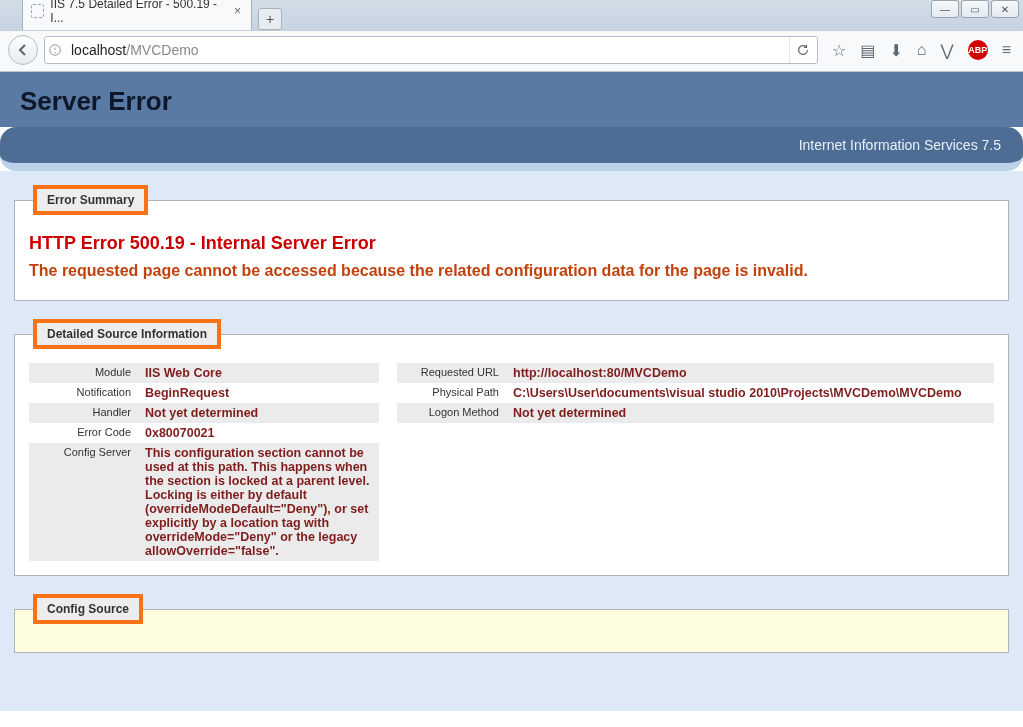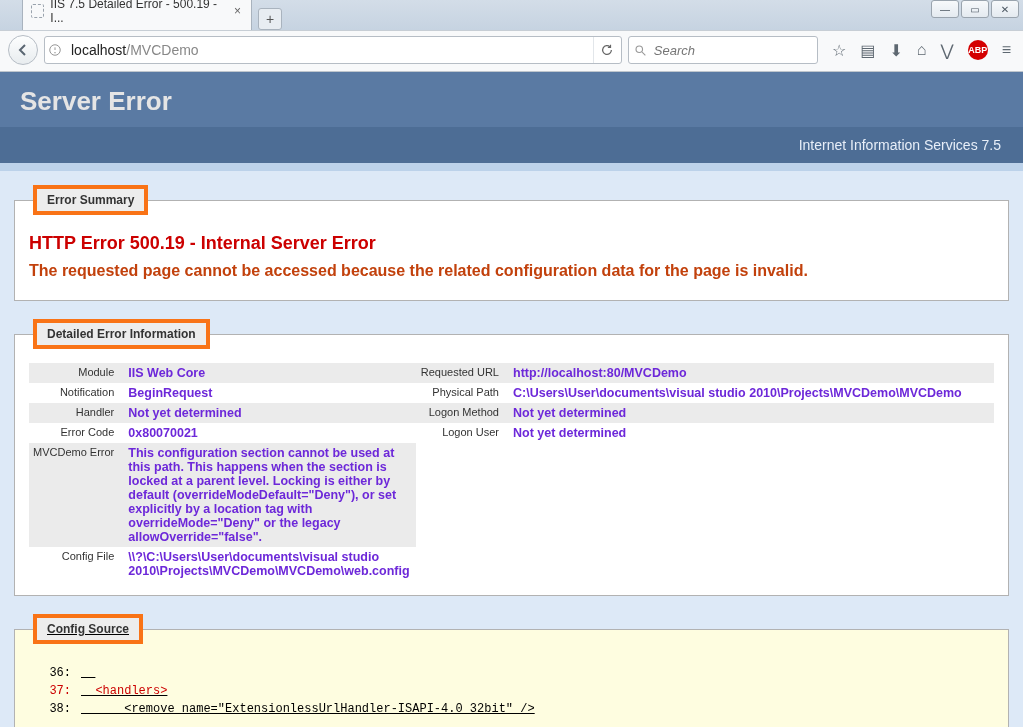--- a/index.html
+++ b/index.html
@@ -129,48 +129,49 @@
   }
 
   
   .viewport {
     height: 661px;
     overflow-y: scroll;
     background: #fff;
   }
   .iis-hdr1 {
     background: #5a7aa3;
-    color: #e5e5e5;
+    color: #0f172a;
     font-family: "trebuchet MS", Verdana, sans-serif;
     font-size: 26px;
     font-weight: bold;
     padding: 14px 20px 10px 20px;
   }
   .iis-hdr2 {
     background: #4d6d95;
     color: #e7eef8;
     text-align: right;
     padding: 10px 22px;
     font-family: "trebuchet MS", Verdana, sans-serif;
     font-size: 14px;
     border-bottom: 8px solid #bcd2ea;
+    border-radius: 16px;
   }
   .page-body {
     background: #dde9f7;
     padding: 14px 14px 40px 14px;
   }
 
   fieldset.section {
     background: #fff;
     border: 1px solid #b2b2b2;
     margin: 0 0 18px 0;
     padding: 14px 14px 14px 14px;
     position: relative;
   }
-  fieldset.section.yellow { background: #fefde0; text-decoration: underline; }
+  fieldset.section.yellow { background: #fefde0; }
   fieldset.section > legend {
     background: #ededed;
     border: 4px solid #f97316;
     padding: 4px 10px;
     font-weight: bold;
     font-size: 12px;
     color: #333;
     margin-left: 4px;
   }
 
@@ -196,21 +197,21 @@
     font-weight: normal;
     color: #333;
     padding: 3px 8px 3px 4px;
     white-space: nowrap;
     vertical-align: top;
     width: 110px;
     font-size: 11px;
   }
   .detail-cols td {
     font-weight: bold;
-    color: #6d28d9;
+    color: #7f1d1d;
     padding: 3px 6px;
     vertical-align: top;
     font-size: 12.5px;
   }
   .detail-cols tr.alt { background: #ebebeb; }
   .col-left { width: 350px; flex: 0 0 350px; }
   .col-right { flex: 1; }
 
   .config-src {
     font-family: Consolas, "Courier New", monospace;
@@ -260,29 +261,20 @@
         <span class="host">localhost</span><span>/MVCDemo</span>
       </span>
       <span class="reload">
         <svg viewBox="0 0 16 16" width="14" height="14">
             <path d="M13 8a5 5 0 1 1-1.5-3.5" fill="none" stroke="#666" stroke-width="1.4"></path>
             <path d="M12 2v3h-3" fill="none" stroke="#666" stroke-width="1.4"></path>
           </svg>
       </span>
     </div>
 
-    <div class="searchbox">
-      <span class="mag">
-        <svg viewBox="0 0 16 16" width="13" height="13">
-            <circle cx="6.5" cy="6.5" r="4" fill="none" stroke="#999" stroke-width="1.4"></circle>
-            <line x1="10" y1="10" x2="14" y2="14" stroke="#999" stroke-width="1.4"></line>
-          </svg>
-      </span>
-      <input placeholder="Search" style="">
-    </div>
 
     <div class="tb-icons">
       <span>☆</span>
       <span>▤</span>
       <span>⬇</span>
       <span>⌂</span>
       <span>⋁</span>
       <span class="abp">ABP</span>
       <span>≡</span>
     </div>
@@ -295,21 +287,21 @@
 
   <div class="page-body">
 
     <fieldset class="section">
       <legend>Error Summary</legend>
       <div class="err-title">HTTP Error 500.19 - Internal Server Error</div>
       <div class="err-msg">The requested page cannot be accessed because the related configuration data for the page is invalid.</div>
     </fieldset>
 
     <fieldset class="section">
-      <legend>Detailed Error Information</legend>
+      <legend>Detailed Source Information</legend>
       <div class="detail-cols">
         <div class="col-left">
           <table>
             <tbody id="details-left">
                 <tr class="alt">
                   <th>Module</th>
                   <td>IIS Web Core</td>
                 </tr>
                 <tr>
                   <th>Notification</th>
@@ -317,54 +309,45 @@
                 </tr>
                 <tr class="alt">
                   <th>Handler</th>
                   <td>Not yet determined</td>
                 </tr>
                 <tr>
                   <th>Error Code</th>
                   <td>0x80070021</td>
                 </tr>
                 <tr class="alt">
-                  <th>MVCDemo Error</th>
+                  <th>Config Server</th>
                   <td>This configuration section cannot be used at this path. This happens when the section is locked at a parent level. Locking is either by default (overrideModeDefault="Deny"), or set explicitly by a location tag with overrideMode="Deny" or the legacy allowOverride="false".</td>
-                </tr>
-                <tr>
-                  <th>Config File</th>
-                  <td>\\?\C:\Users\User\documents\visual studio 2010\Projects\MVCDemo\MVCDemo\web.config</td>
                 </tr>
               </tbody>
           </table>
         </div>
         <div class="col-right">
           <table>
             <tbody id="details-right">
                 <tr class="alt">
                   <th>Requested URL</th>
                   <td>http://localhost:80/MVCDemo</td>
                 </tr>
                 <tr>
                   <th>Physical Path</th>
                   <td>C:\Users\User\documents\visual studio 2010\Projects\MVCDemo\MVCDemo</td>
                 </tr>
                 <tr class="alt">
                   <th>Logon Method</th>
                   <td>Not yet determined</td>
                 </tr>
-                <tr>
-                  <th>Logon User</th>
-                  <td>Not yet determined</td>
-                </tr>
               </tbody>
           </table>
         </div>
       </div>
     </fieldset>
 
     <fieldset class="section yellow">
       <legend>Config Source</legend>
-      <div class="config-src" id="config-src"><div><span class="ln">36:</span><span>  </span></div><div class="hl"><span class="ln hl">37:</span><span>  &lt;handlers&gt;</span></div><div><span class="ln">38:</span><span>      &lt;remove name="ExtensionlessUrlHandler-ISAPI-4.0_32bit" /&gt;</span></div></div>
     </fieldset>
 
   </div>
 </div>
 
 </body></html>

